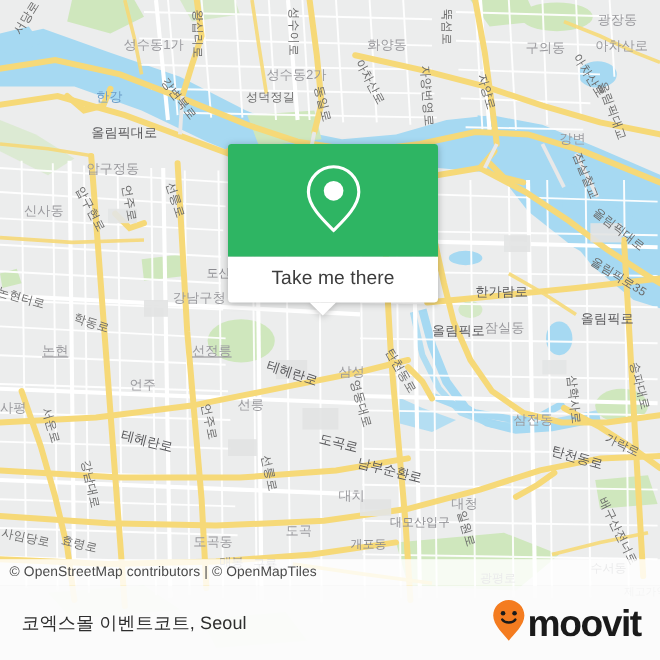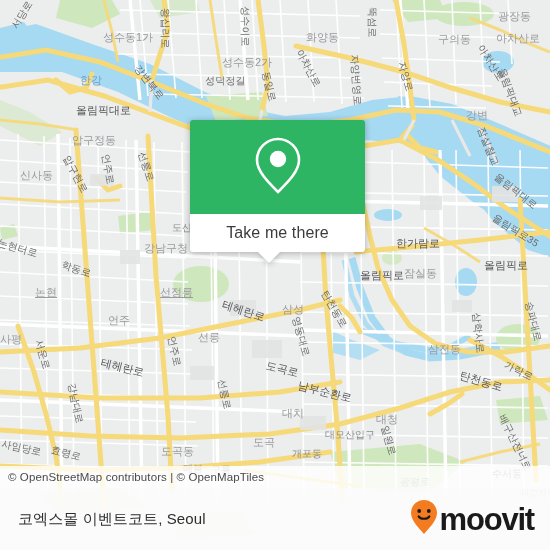--- a/index.html
+++ b/index.html
@@ -292,21 +292,21 @@
         <div class="lbl lbl-place" style="left: 161px; top: 444px; transform: rotate(0deg);">도곡동</div>
         <div class="lbl lbl-road-b" style="left: 225px; top: 297px; transform: rotate(18deg);">테헤란로</div>
         <div class="lbl lbl-place" style="left: 282px; top: 302px; transform: rotate(0deg);">삼성</div>
         <div class="lbl lbl-road" style="left: 330px; top: 288px; transform: rotate(60deg);">탄천동로</div>
         <div class="lbl lbl-road" style="left: 302px; top: 315px; transform: rotate(74deg);">영동대로</div>
         <div class="lbl lbl-place" style="left: 198px; top: 330px; transform: rotate(0deg);">선릉</div>
         <div class="lbl lbl-road-b" style="left: 268px; top: 358px; transform: rotate(14deg);">도곡로</div>
         <div class="lbl lbl-road-b" style="left: 300px; top: 378px; transform: rotate(14deg);">남부순환로</div>
         <div class="lbl lbl-road" style="left: 228px; top: 378px; transform: rotate(78deg);">선릉로</div>
         <div class="lbl lbl-place" style="left: 282px; top: 406px; transform: rotate(0deg);">대치</div>
-        <div class="lbl lbl-place" style="left: 238px; top: 435px; transform: rotate(0deg); margin-left: 15px;">도곡</div>
+        <div class="lbl lbl-place" style="left: 238px; top: 435px; transform: rotate(0deg);">도곡</div>
         <div class="lbl lbl-place-d" style="left: 325px; top: 428px; transform: rotate(0deg);">대모산입구</div>
         <div class="lbl lbl-place-d" style="left: 292px; top: 447px; transform: rotate(0deg);">개포동</div>
         <div class="lbl lbl-place-d" style="left: 211px; top: 463px; transform: rotate(0deg); text-align: right;">구룡</div>
         <div class="lbl lbl-place-d" style="left: 183px; top: 462px; transform: rotate(0deg); font-family: Liberation Serif, serif;">매봉</div>
         <div class="lbl lbl-road-b" style="left: 396px; top: 236px; transform: rotate(0deg);">한가람로</div>
         <div class="lbl lbl-place" style="left: 404px; top: 266px; transform: rotate(0deg);">잠실동</div>
         <div class="lbl lbl-road-b" style="left: 360px; top: 268px; transform: rotate(0deg);">올림픽로</div>
         <div class="lbl lbl-road-b" style="left: 484px; top: 258px; transform: rotate(0deg);">올림픽로</div>
         <div class="lbl lbl-road" style="left: 497px; top: 211px; transform: rotate(32deg);">올림픽로35</div>
         <div class="lbl lbl-road" style="left: 500px; top: 170px; transform: rotate(38deg);">올림픽대로</div>

